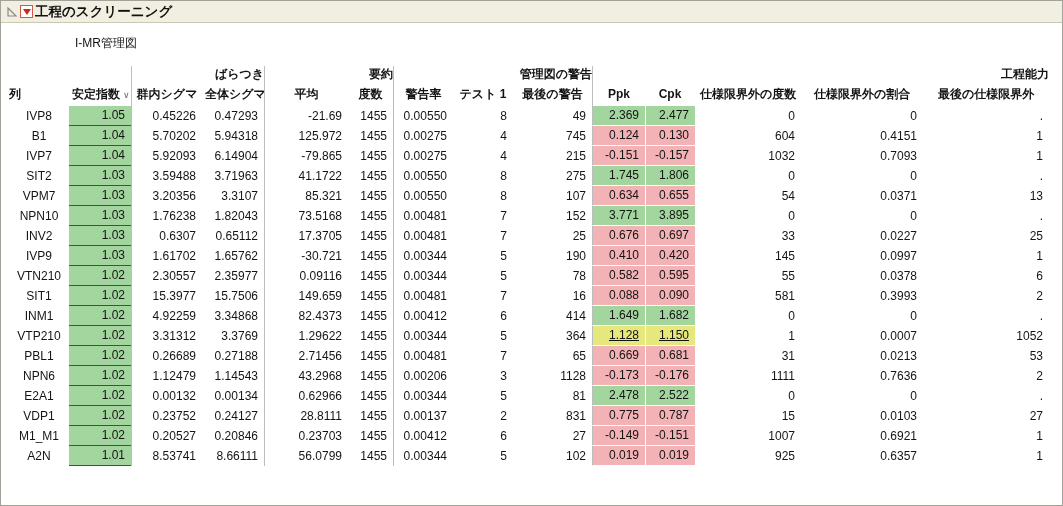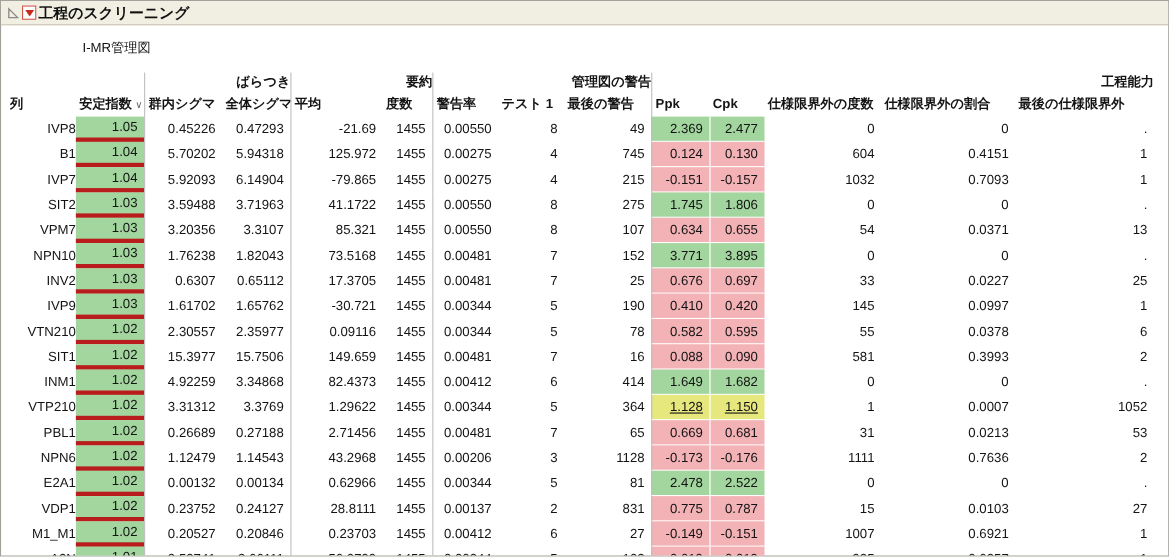--- a/index.html
+++ b/index.html
@@ -20,28 +20,28 @@
   }
   .red-tri { width:0; height:0; border-left:4px solid transparent; border-right:4px solid transparent; border-top:6px solid #c52a1a; }
   .title { font-size:13.5px; font-weight:bold; color:#111; }
   .subtitle { margin:12px 0 16px 74px; font-size:12px; color:#111; height:15px; }
   table {
     border-collapse:separate; border-spacing:0; table-layout:fixed;
     width:1040px; margin:7px 0 0 8px; font-size:12px; color:#141414;
   }
   th, td { overflow:hidden; white-space:nowrap; font-weight:normal; }
   .gh { font-weight:bold; text-align:right; height:17px; vertical-align:bottom; padding-bottom:1px; }
-  .ch { font-weight:bold; text-align:left; height:22px; vertical-align:middle; padding:0 3px 2px 3px; cursor:pointer; }
+  .ch { font-weight:bold; text-align:center; height:22px; vertical-align:middle; padding:0 3px 2px 3px; cursor:pointer; }
   .ch-left { text-align:left; padding-left:0; }
   .sort { font-size:9px; color:#666; margin-left:3px; font-weight:normal; }
   .data-row td { height:19.5px; line-height:19px; }
-  .c-name { text-align:right; padding-left:0; }
+  .c-name { text-align:center; padding-left:0; }
   .c-num { text-align:right; padding-right:6px; }
   .gsep { border-left:1px solid #bdbdbd; }
-  .cell-stability { background:var(--c-stability); border-bottom:4px solid #b91c1c; }
+  .cell-stability { background:var(--c-stability); border-bottom:1px solid #b91c1c; }
   .cell-cap { border-bottom:1px solid #fff; }
   .cap-good { background:var(--c-good); }
   .cap-warn { background:var(--c-warn);text-decoration:underline; }
   .cap-bad  { background:var(--c-bad); }
   .cap-gap  { border-left:1px solid #fff; }
 </style>
 </head>
 <body>
 
 <div class="window">

